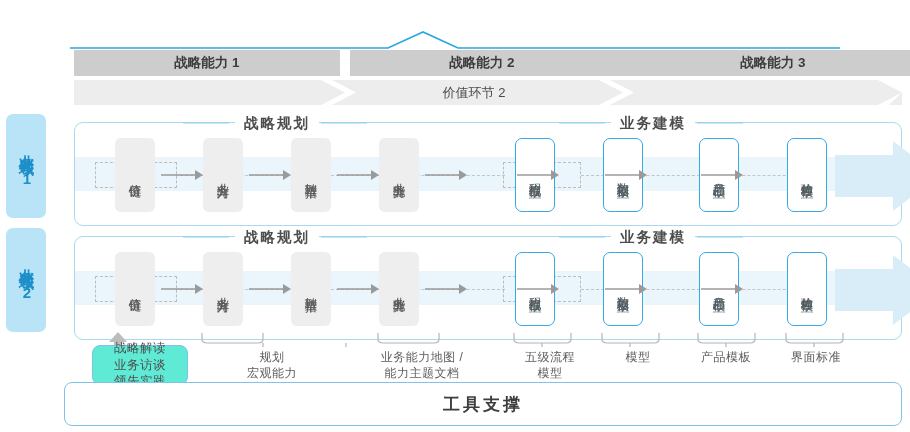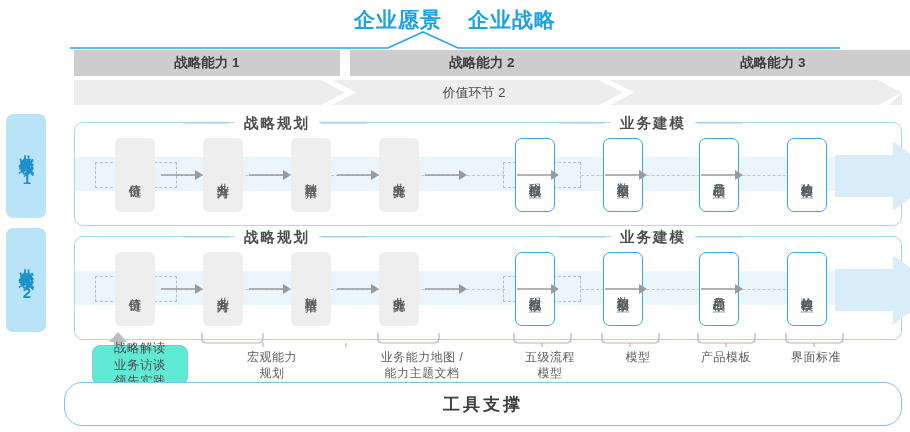--- a/index.html
+++ b/index.html
@@ -98,37 +98,33 @@
     font-size: 12px; line-height: 1.35; letter-spacing: .5px;
   }
   .tool-box {
     position: absolute; border: 1px solid #7ec4e8; border-radius: 8px;
     background: #5eead4; text-align: center; color: #4f4f4f;
     font-size: 12.5px; line-height: 1.35; letter-spacing: .5px;
     display: flex; align-items: center; justify-content: center;
   }
   .support-box {
     position: absolute; left: 64px; width: 838px;
-    border: 1px solid #7ec4e8; border-radius: 18px; background: #ffffff;
+    border: 1px solid #7ec4e8; border-radius: 8px; background: #ffffff;
     display: flex; align-items: center; justify-content: center;
   }
   .support-box span {
     color: #3d3d3d; font-size: 17px; font-weight: bold; letter-spacing: 3px;
   }
   .up-arrow { position: absolute; }
 </style>
 </head>
 <body>
 
 <div id="root">
 
-  <div class="title-row">
-    <div class="title-text">企业愿景</div>
-    <div class="title-text">企业战略</div>
-  </div>
   <svg class="title-connector" width="770" height="22">
     <path d="M0 18 L318 18 L353 2 L388 18 L770 18" fill="none" stroke="#29a8e0" stroke-width="1.6"></path>
   </svg>
 
   <div class="cap-row">
     <div class="cap-cell" style="left:0;width:266px">
       <span>战略能力 1</span>
     </div>
     <div class="cap-cell" style="left:276px;width:264px">
       <span>战略能力 2</span>
@@ -309,22 +305,22 @@
 
   <div class="tool-box" style="top:345px;left:92px;width:96px;height:40px">
     <div>
       <div>战略解读</div>
       <div>业务访谈</div>
       <div>领先实践</div>
     </div>
   </div>
 
   <div class="b-label" style="top:349px;left:212px;width:120px">
+    <div>规划</div>
     <div>宏观能力</div>
-    <div>规划</div>
   </div>
   <div class="b-label" style="top:349px;left:352px;width:140px">
     <div>业务能力地图 /</div>
     <div>能力主题文档</div>
   </div>
   <div class="b-label" style="top:349px;left:500px;width:100px">
     <div>五级流程</div>
     <div>模型</div>
   </div>
   <div class="b-label" style="top:349px;left:588px;width:100px">

